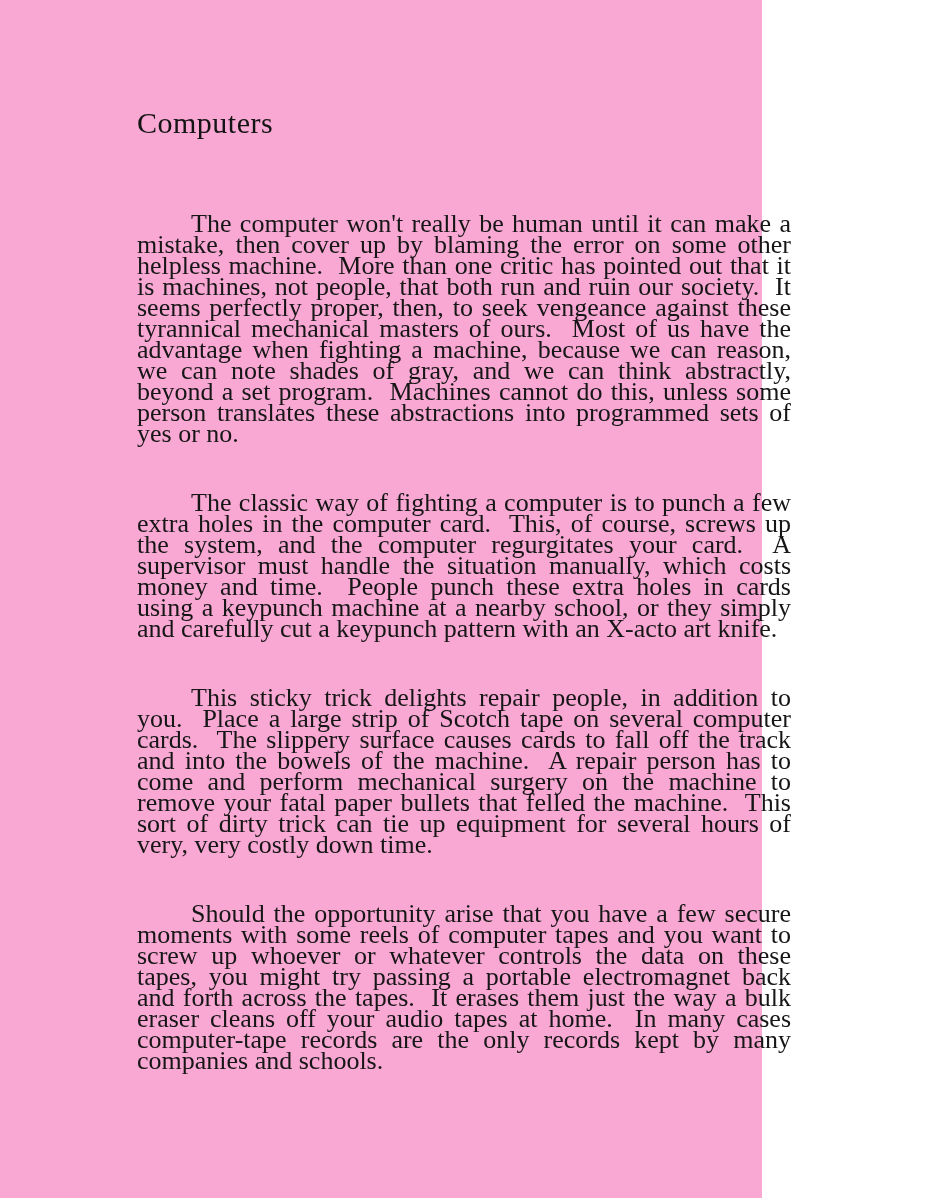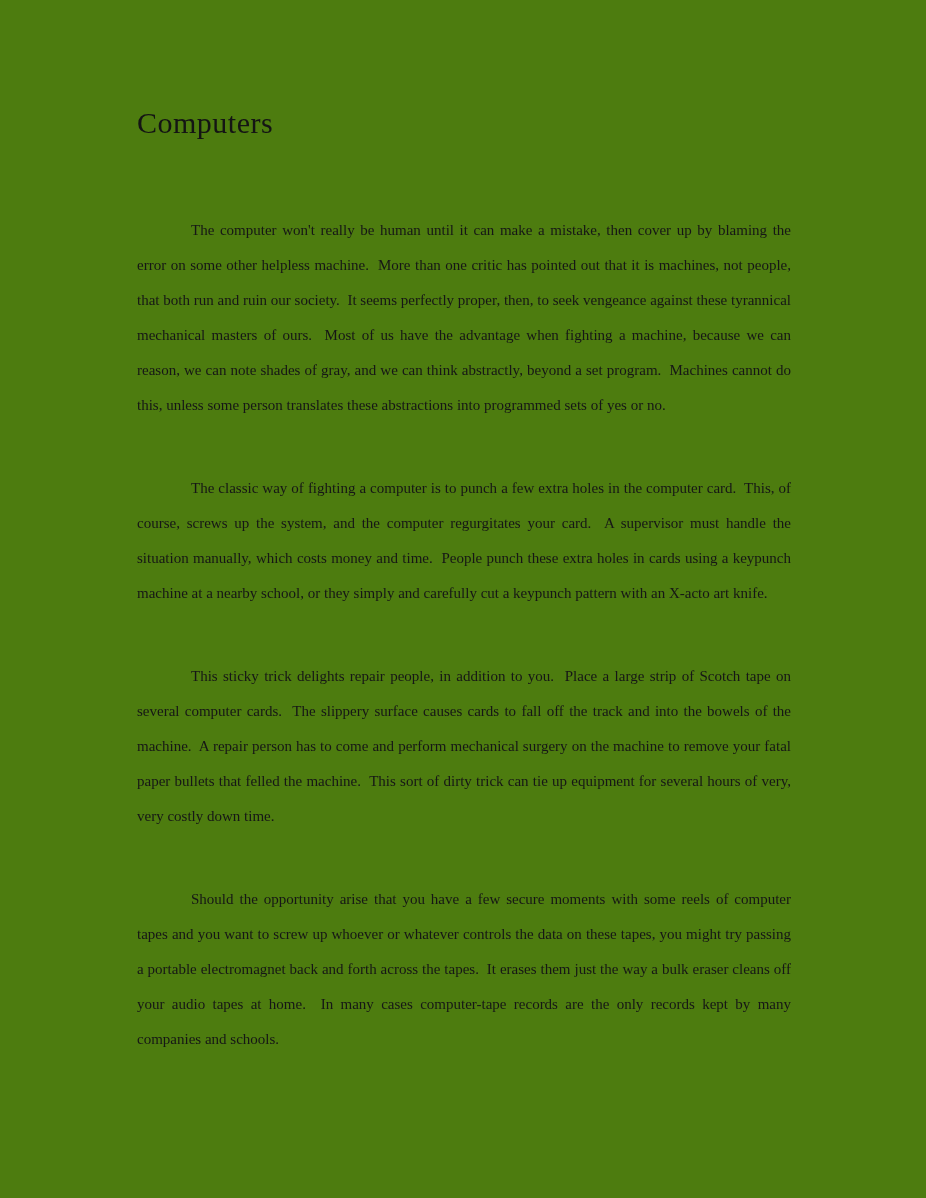--- a/index.html
+++ b/index.html
@@ -9,41 +9,41 @@
   body {
     width: 926px;
     height: 1198px;
     background: #ffffff;
     font-family: "Liberation Serif", "DejaVu Serif", serif;
     color: #121212;
     overflow: hidden;
   }
   .page {
     position: relative;
-    width: 926px;
+    width: 762px;
     height: 1198px;
-    background: #4d7c0f;
+    background: #f9a8d4;
     box-sizing: border-box;
     padding: 106px 0 0 137px;
   }
   .doc-title {
     margin: 0 0 72px 0;
     font-size: 30px;
     font-weight: normal;
     letter-spacing: 0.5px;
     line-height: 1.15;
     color: #141414;
   }
   .body-text {
     width: 654px;
   }
   .body-text p {
     margin: 0 0 48px 0;
-    font-size: 15px;
-    line-height: 35px;
+    font-size: 26px;
+    line-height: 21px;
     text-align: justify;
     text-indent: 54px;
     color: #161616;
   }
   .body-text p:last-child {
     margin-bottom: 7px;
   }
 </style>
 </head>
 <body>

